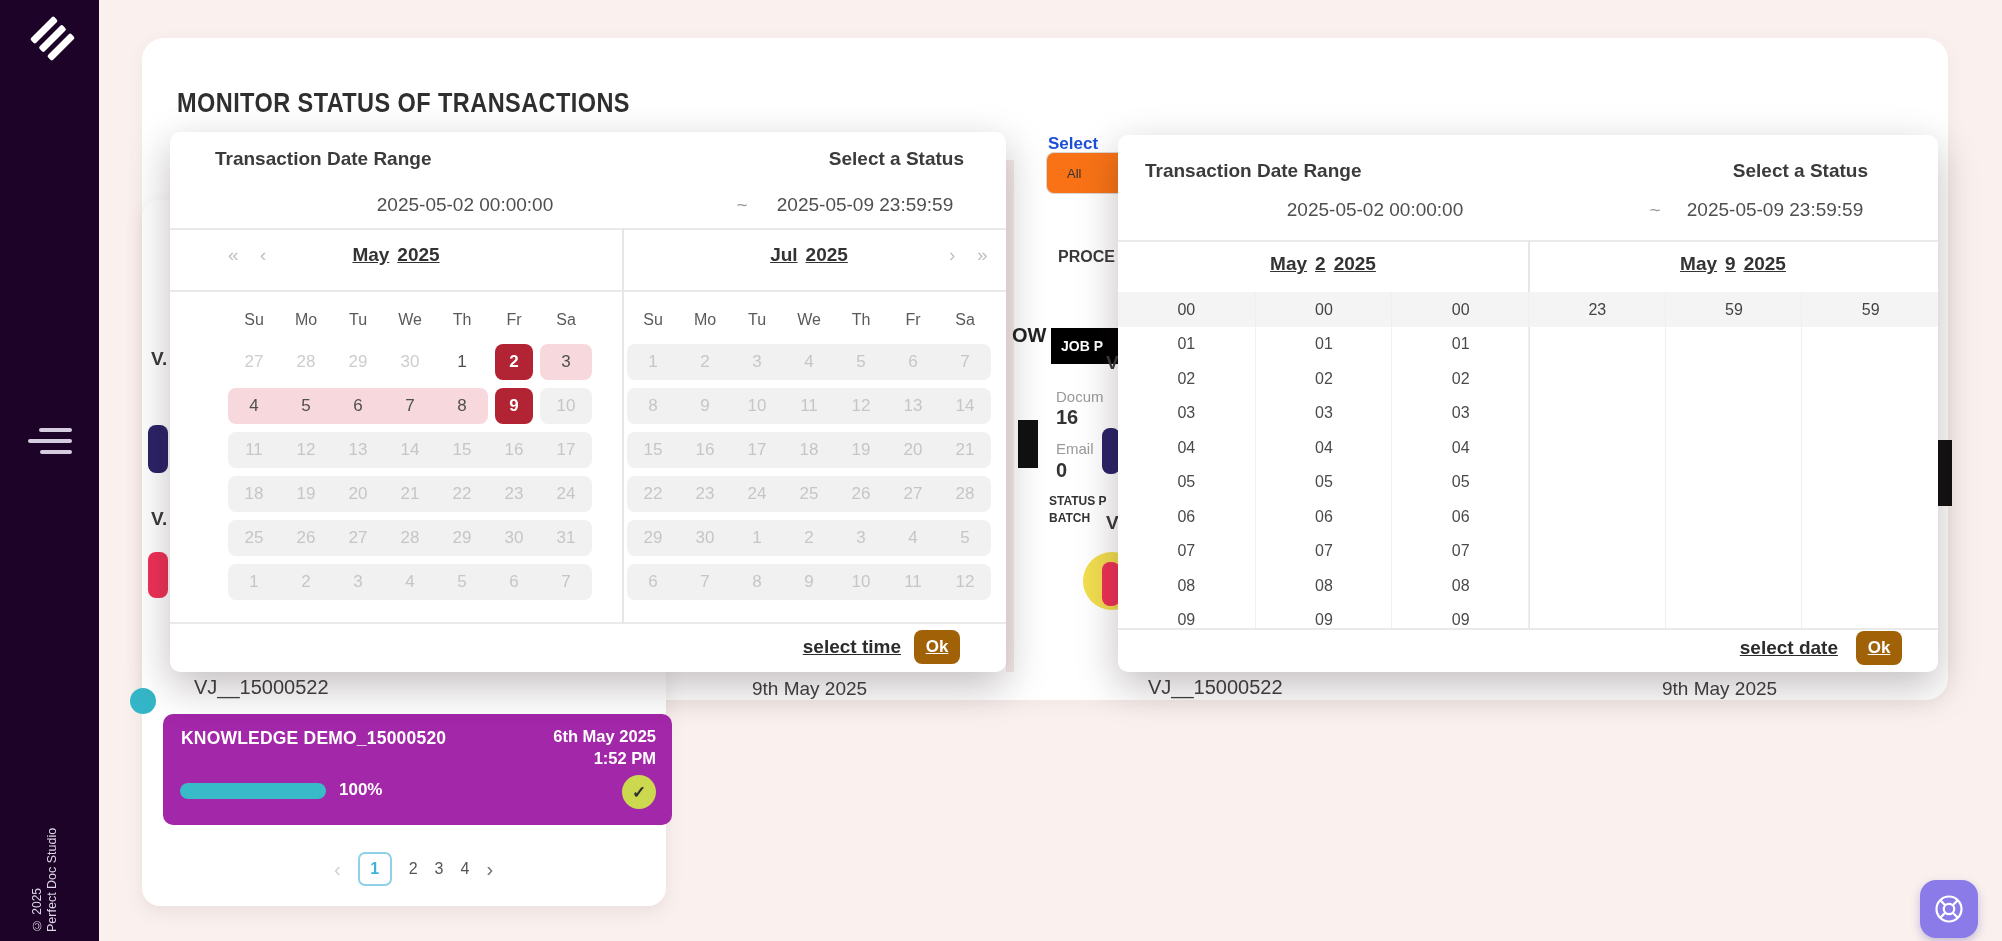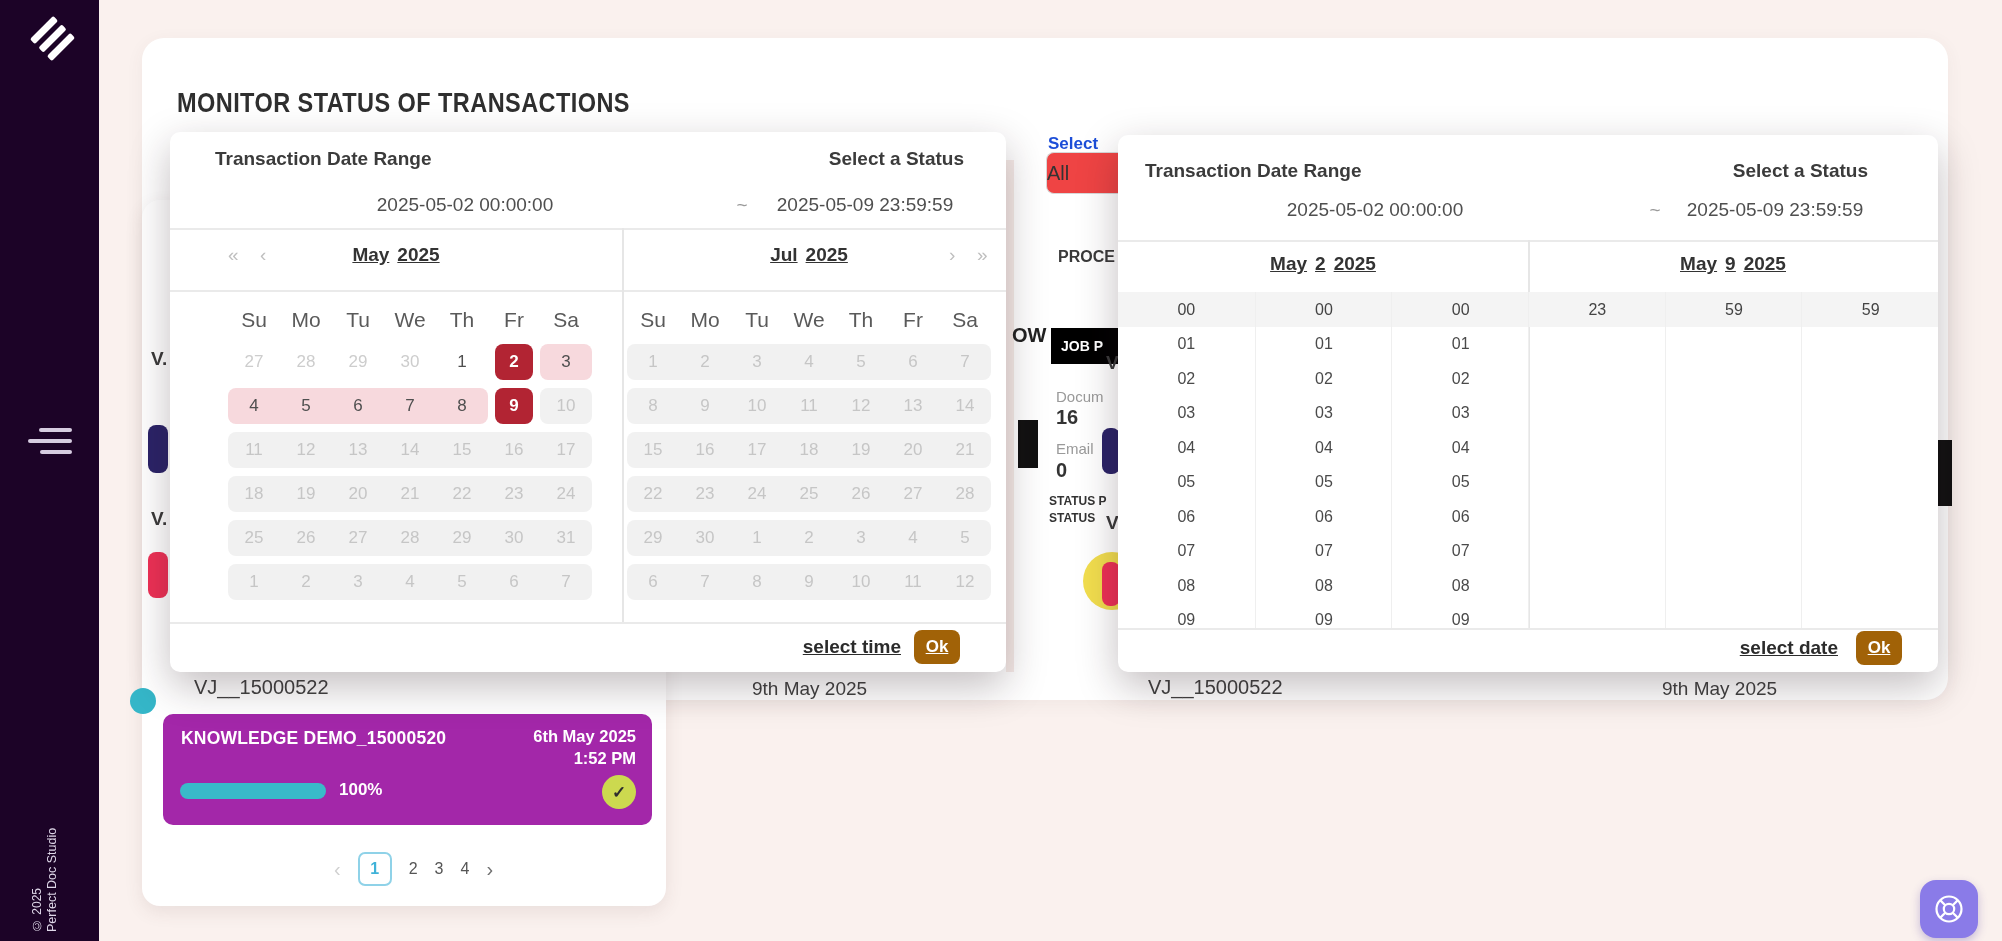--- a/index.html
+++ b/index.html
@@ -19,41 +19,41 @@
 
   
   .main-panel{position:absolute;left:142px;top:38px;width:1806px;height:662px;background:#ffffff;border-radius:22px;box-shadow:0 4px 18px rgba(90,60,60,.06);z-index:1;}
   .list-panel{position:absolute;left:142px;top:200px;width:524px;height:706px;background:#ffffff;border-radius:18px;box-shadow:0 6px 18px rgba(90,60,60,.10);z-index:2;}
   .page-title{position:absolute;left:177px;top:68px;font-size:28px;font-weight:700;color:#2f2f2f;transform:scaleX(.84);transform-origin:left center;letter-spacing:.5px;z-index:3;white-space:nowrap;}
 
   
   .frag{z-index:5;white-space:nowrap;}
   .lbl-bold{font-weight:700;color:#1d4ed8;font-size:17px;}
   .pill{border-radius:8px;}
-  .all-box{left:1046px;top:152px;width:72px;height:40px;border:1.5px solid #d8d8d8;border-right:none;border-radius:8px 0 0 8px;background:#ef4444;display:flex;align-items:center;padding-left:0;font-size:20px;color:#333;}
+  .all-box{left:1046px;top:152px;width:72px;height:40px;border:1.5px solid #d8d8d8;border-right:none;border-radius:8px 0 0 8px;background:#f97316;display:flex;align-items:center;padding-left:20px;font-size:13px;color:#333;}
   .job-badge{left:1051px;top:328px;width:67px;height:36px;background:#000;color:#fff;font-size:14px;font-weight:700;display:flex;align-items:center;padding-left:10px;overflow:hidden;}
   .gray-sm{font-size:15px;color:#9a9a9a;}
   .cnt{font-size:20px;font-weight:700;color:#333;}
   .batch{font-size:12px;font-weight:700;color:#333;}
   .vfrag{font-size:19px;font-weight:600;color:#3a3a3a;}
   .row-name{font-size:20px;color:#414141;}
   .row-date{font-size:19px;color:#414141;}
   .pinkgap{left:1006px;top:160px;width:8px;height:512px;background:#f6ebe8;}
 
   
   .popup{position:absolute;background:#fff;border-radius:10px;box-shadow:0 14px 40px rgba(40,20,30,.28);z-index:20;}
   .pp-title{position:absolute;font-size:19px;font-weight:700;color:#3b3b3b;white-space:nowrap;}
   .divider{position:absolute;background:#eaeaea;height:1.5px;}
   .vdivider{position:absolute;background:#e6e6e6;width:1.5px;}
   .input-text{position:absolute;font-size:19px;color:#4f4f4f;text-align:center;white-space:nowrap;}
   .nav-arrow{position:absolute;font-size:19px;color:#bfbfbf;top:112px;cursor:default;}
   .month-hd{position:absolute;top:112px;text-align:center;font-size:19px;font-weight:600;color:#333;}
   .month-hd span{text-decoration:underline;margin:0 4px;}
   .wkrow{position:absolute;display:grid;grid-template-columns:repeat(7,52px);height:40px;}
-  .wk{display:flex;align-items:center;justify-content:center;font-size:21px;color:#5a5a5a;}
+  .wk{display:flex;align-items:center;justify-content:center;font-size:16px;color:#5a5a5a;}
   .grid{position:absolute;display:grid;grid-template-columns:repeat(7,52px);grid-auto-rows:44px;}
   .day{position:relative;display:flex;align-items:center;justify-content:center;font-size:17px;color:#4f4f4f;}
   .day .bg{position:absolute;left:0;right:0;top:4px;bottom:4px;z-index:0;}
   .day .bg.rl{border-top-left-radius:8px;border-bottom-left-radius:8px;}
   .day .bg.rr{border-top-right-radius:8px;border-bottom-right-radius:8px;}
   .day .t{position:relative;z-index:1;}
   .day.s-out{color:#cdcdcd;}
   .day.s-dis{color:#c6c6c6;}
   .day.s-dis .bg{background:#f1f1f1;}
   .day.s-range .bg{background:#f7d9dd;}
@@ -62,21 +62,21 @@
   .ok-btn{position:absolute;width:46px;height:34px;background:#a16207;border-radius:8px;color:#fff;font-size:17px;font-weight:700;text-decoration:underline;display:flex;align-items:center;justify-content:center;cursor:pointer;}
   .tp-hd{position:absolute;top:118px;text-align:center;font-size:19px;font-weight:600;color:#333;}
   .tp-hd span{text-decoration:underline;margin:0 4px;}
   .tcolwrap{position:absolute;left:0;top:157px;width:820px;height:336px;overflow:hidden;}
   .tcol{position:absolute;top:0;height:336px;overflow:hidden;}
   .tcol.bl{border-left:1px solid #efefef;}
   .tsel{height:35px;background:#f4f4f4;display:flex;align-items:center;justify-content:center;font-size:16px;color:#444;}
   .tcell{height:34.5px;display:flex;align-items:center;justify-content:center;font-size:16px;color:#4a4a4a;cursor:pointer;}
 
   
-  .kcard{position:absolute;left:163px;top:714px;width:489px;height:111px;background:#a327a9;border-radius:10px;z-index:6;color:#fff;}
+  .kcard{position:absolute;left:163px;top:714px;width:489px;height:111px;background:#a327a9;border-radius:10px;z-index:6;color:#fff;padding-left:20px;}
   .ktitle{position:absolute;left:18px;top:14px;font-size:17.5px;font-weight:700;letter-spacing:.2px;}
   .kdate{position:absolute;right:16px;top:13px;font-size:16.5px;font-weight:600;}
   .ktime{position:absolute;right:16px;top:35px;font-size:16.5px;font-weight:600;}
   .kbar{position:absolute;left:17px;top:69px;width:146px;height:16px;border-radius:8px;background:#39bac9;}
   .kpct{position:absolute;left:176px;top:66px;font-size:17px;font-weight:700;}
   .kcheck{position:absolute;right:16px;top:61px;width:34px;height:34px;border-radius:50%;background:#ccd94f;display:flex;align-items:center;justify-content:center;color:#2e2e2e;font-size:17px;font-weight:900;}
 
   
   .pager{position:absolute;left:334px;top:852px;display:flex;align-items:center;gap:17px;z-index:6;}
   .pg-prev{color:#d0d0d0;font-size:20px;}
@@ -124,21 +124,21 @@
   <div class="abs frag" style="left:1012px;top:324px;font-size:20px;font-weight:800;color:#222;">OW</div>
   <div class="abs frag job-badge">
       <span>JOB P</span>
     </div>
   <div class="abs frag" style="left:1018px;top:420px;width:20px;height:48px;background:#111;"></div>
   <div class="abs frag gray-sm" style="left:1056px;top:388px;">Docum</div>
   <div class="abs frag cnt" style="left:1056px;top:406px;">16</div>
   <div class="abs frag gray-sm" style="left:1056px;top:440px;">Email</div>
   <div class="abs frag cnt" style="left:1056px;top:459px;">0</div>
   <div class="abs frag batch" style="left:1049px;top:494px;">STATUS P</div>
-  <div class="abs frag batch" style="left:1049px;top:511px;">STATUS</div>
+  <div class="abs frag batch" style="left:1049px;top:511px;">BATCH</div>
   <div class="abs frag" style="left:1083px;top:552px;width:58px;height:58px;border-radius:50%;background:#f2de4e;"></div>
   <div class="abs frag vfrag" style="left:1106px;top:352px;">V.</div>
   <div class="abs frag vfrag" style="left:1106px;top:512px;">V.</div>
   <div class="abs frag pill" style="left:1102px;top:428px;width:18px;height:46px;background:#2b2368;"></div>
   <div class="abs frag pill" style="left:1102px;top:562px;width:18px;height:44px;background:#ee3156;"></div>
   <div class="abs frag vfrag" style="left:151px;top:348px;">V.</div>
   <div class="abs frag vfrag" style="left:151px;top:508px;">V.</div>
   <div class="abs frag pill" style="left:148px;top:425px;width:20px;height:48px;background:#2b2368;"></div>
   <div class="abs frag pill" style="left:148px;top:552px;width:20px;height:46px;background:#ee3156;"></div>
   <div class="abs frag" style="left:130px;top:688px;width:26px;height:26px;border-radius:50%;background:#35b6c8;z-index:3;"></div>

